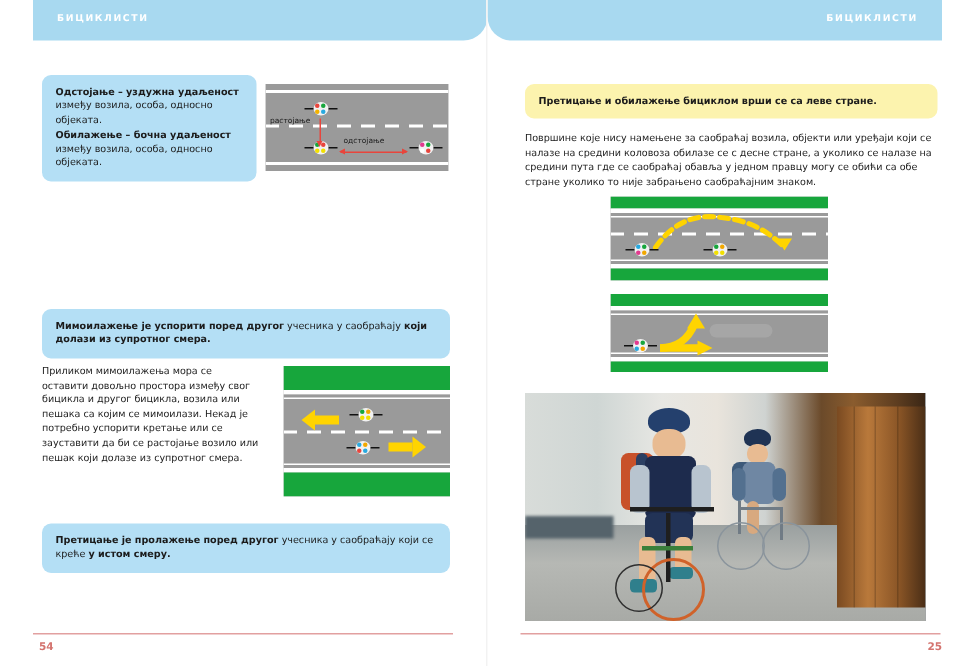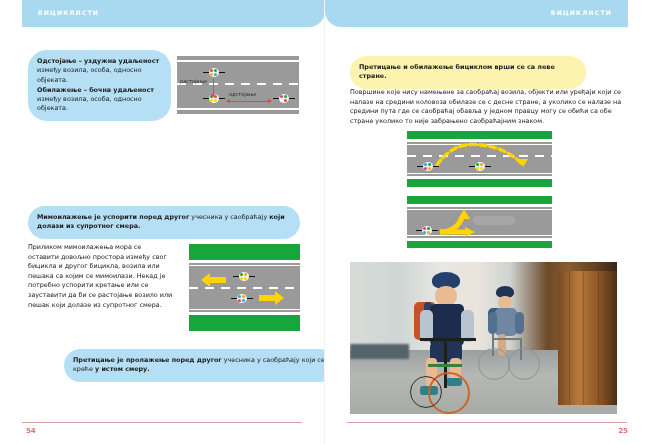--- a/index.html
+++ b/index.html
@@ -16,21 +16,21 @@
   
   .hdr{position:absolute;top:0;height:27px;background:#a8d9f0;}
   .hdr-left{left:22px;right:0;border-bottom-right-radius:16px;}
   .hdr-right{left:0;right:22px;border-bottom-left-radius:16px;}
   .hdr-txt{position:absolute;top:9px;font-size:6.2px;letter-spacing:1.1px;
            color:#ffffff;font-weight:700;}
   .hdr-left .hdr-txt{left:16px;}
   .hdr-right .hdr-txt{right:16px;}
 
   
-  .callout{position:absolute;background:#b4dff5;border-radius:19px;
+  .callout{position:absolute;background:#b4dff5;border-radius:6px;
            box-sizing:border-box;padding:7px 9px;}
   .callout.yellow{background:#fcf3ae;}
   .callout p{margin:0;font-size:6.4px;line-height:1.45;color:#1b1b1b;}
   .callout p + p{margin-top:5px;}
   .b{font-weight:700;}
 
   
   .btext{position:absolute;font-size:6.4px;line-height:1.5;color:#1b1b1b;}
   .btext p{margin:0;}
 
@@ -208,37 +208,37 @@
         <div class="body"></div>
         <div class="d1" style="background:#28a9e0;"></div>
         <div class="d2" style="background:#f2a800;"></div>
         <div class="d3" style="background:#e8453c;"></div>
         <div class="d4" style="background:#28a9e0;"></div>
       </div>
       <div class="shaft" style="position:absolute;left:70px;top:51px;width:16px;height:6px;background:#ffd400;"></div>
       <div class="yhead right" style="left:86px;top:47px;"></div>
     </div>
 
-    <div class="callout" style="left:28px;top:349px;width:272px;margin-left:36px;">
+    <div class="callout" style="left:28px;top:349px;width:272px;">
       <p><span class="b">Претицање је пролажење поред другог</span><span> учесника у саобраћају који се креће </span><span class="b">у истом смеру.</span></p>
     </div>
 
     <div class="rule" style="left:22px;width:280px;top:422px;"></div>
     <div class="pgno" style="left:26px;top:427px;">54</div>
   </div>
 
   <div class="gutter"></div>
 
   <div class="page page-right">
 
     <div class="hdr hdr-right">
       <div class="hdr-txt">БИЦИКЛИСТИ</div>
     </div>
 
-    <div class="callout yellow" style="left:25px;top:56px;width:236px;">
+    <div class="callout yellow" style="left:25px;top:56px;width:275px;">
       <p><span class="b">Претицање и обилажење бициклом врши се са леве стране.</span></p>
     </div>
 
     <div class="btext" style="left:25px;top:88px;width:278px;">Површине које нису намењене за саобраћај возила, објекти или уређаји који се налазе на средини коловоза обилазе се с десне стране, а уколико се налазе на средини пута где се саобраћај обавља у једном правцу могу се обићи са обе стране уколико то није забрањено саобраћајним знаком.</div>
 
     <div class="diag" style="left:82px;top:131px;width:145px;height:56px;">
       <div class="grass" style="top:0;height:8px;"></div>
       <div class="kerb" style="top:8px;height:3px;"></div>
       <div class="asphalt" style="top:11px;height:34px;"></div>
       <div class="kerb" style="top:45px;height:3px;"></div>

